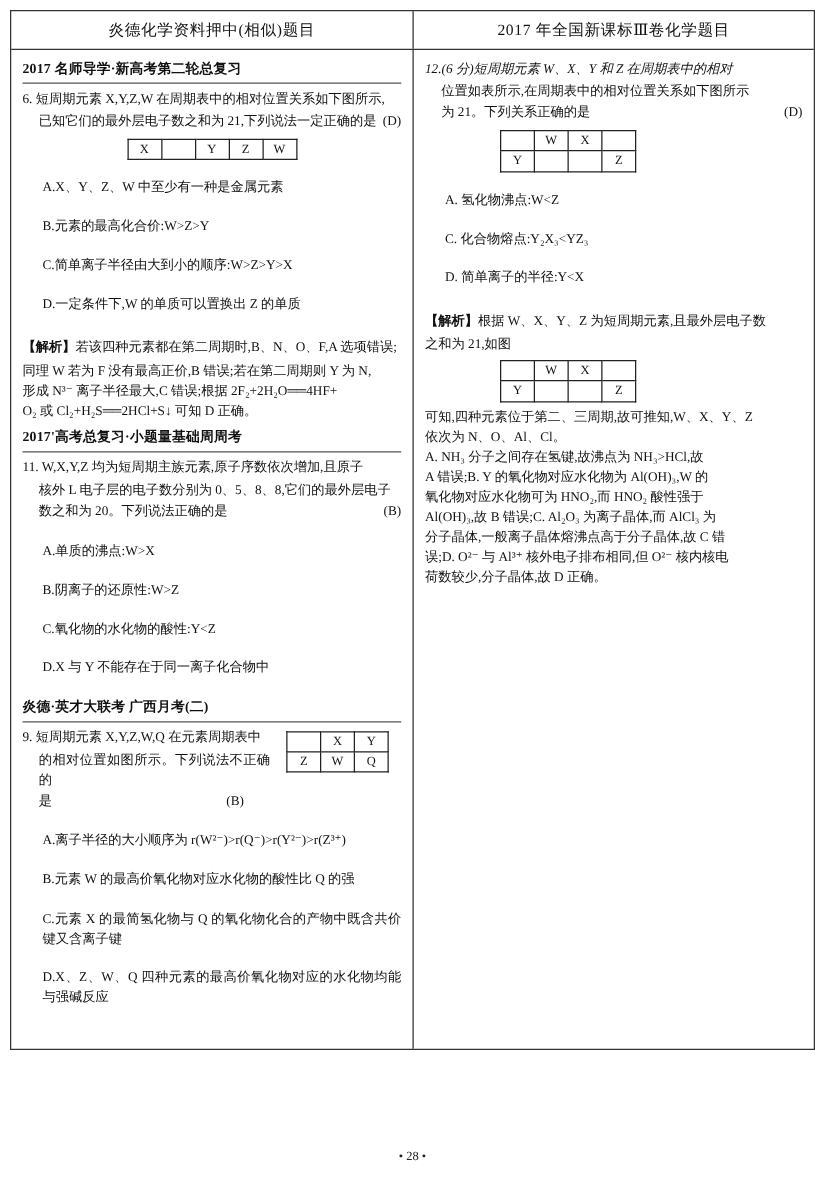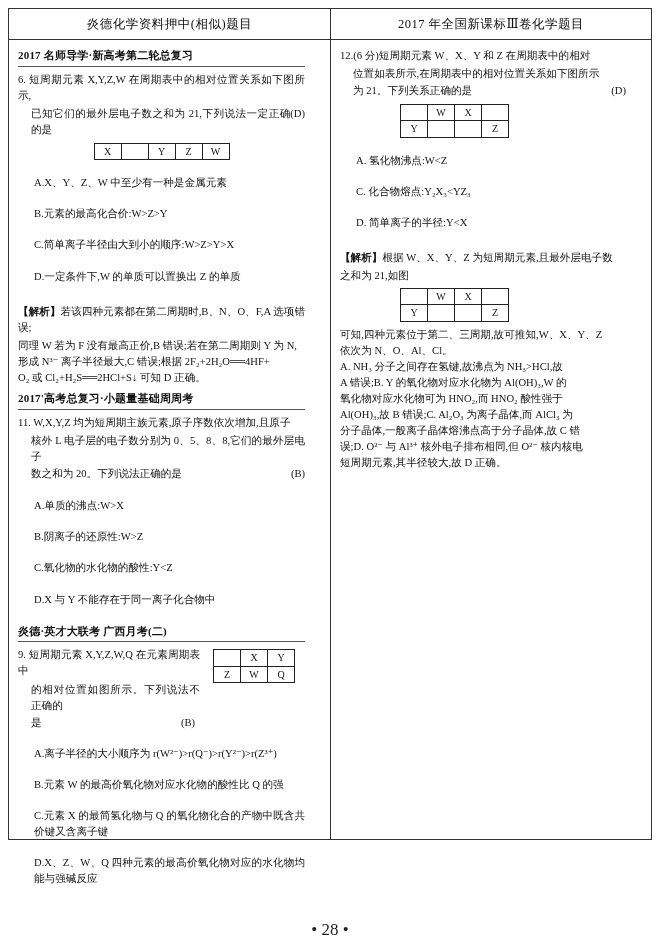--- a/index.html
+++ b/index.html
@@ -51,21 +51,21 @@
   .head-right {
     flex: 1;
   }
   .cols {
     display: flex;
     flex: 1 1 auto;
     min-height: 0;
   }
   .col {
     box-sizing: border-box;
-    padding: 6px 25px 4px 9px;
+    padding: 6px 9px 4px 9px;
     font-size: 10.6px;
     line-height: 1.52;
   }
   .col-left {
     width: 322px;
     border-right: 1px solid #333;
   }
   .col-right {
     flex: 1;
   }
@@ -122,21 +122,21 @@
     font-size: 10px;
     padding: 0;
   }
   table.pt td.blank { }
   .footer {
     position: absolute;
     left: 0;
     top: 920px;
     width: 660px;
     text-align: center;
-    font-size: 17px;
+    font-size: 10px;
     color: #222;
   }
 </style>
 </head>
 <body>
 
 <div class="page">
   <div class="frame">
 
     <div class="head-row">
@@ -225,21 +225,21 @@
             <span style="display:inline-block; width:150px;">是</span><span>(B)</span>
           </div>
         </div>
         <div class="opt">A.离子半径的大小顺序为 r(W²⁻)&gt;r(Q⁻)&gt;r(Y²⁻)&gt;r(Z³⁺)</div>
         <div class="opt">B.元素 W 的最高价氧化物对应水化物的酸性比 Q 的强</div>
         <div class="opt">C.元素 X 的最简氢化物与 Q 的氧化物化合的产物中既含共价键又含离子键</div>
         <div class="opt">D.X、Z、W、Q 四种元素的最高价氧化物对应的水化物均能与强碱反应</div>
       </div>
 
       <div class="col col-right">
-        <div class="qline" style="margin-top:2px;">
+        <div class="qline" style="margin-top:2px;font-style:italic;">
           <span>12.</span><span>(6 分)</span><span>短周期元素 W、X、Y 和 Z 在周期表中的相对</span>
         </div>
         <div class="ind">位置如表所示,在周期表中的相对位置关系如下图所示</div>
         <div class="ind">
           <span class="ans-right">(D)</span>
           <span>为 21。下列关系正确的是</span>
         </div>
         <div class="clr"></div>
         <div class="tblwrap left-ish">
           <table class="pt">
@@ -286,21 +286,21 @@
             </table>
         </div>
         <div>可知,四种元素位于第二、三周期,故可推知,W、X、Y、Z</div>
         <div>依次为 N、O、Al、Cl。</div>
         <div>A. NH₃ 分子之间存在氢键,故沸点为 NH₃&gt;HCl,故</div>
         <div>A 错误;B. Y 的氧化物对应水化物为 Al(OH)₃,W 的</div>
         <div>氧化物对应水化物可为 HNO₂,而 HNO₂ 酸性强于</div>
         <div>Al(OH)₃,故 B 错误;C. Al₂O₃ 为离子晶体,而 AlCl₃ 为</div>
         <div>分子晶体,一般离子晶体熔沸点高于分子晶体,故 C 错</div>
         <div>误;D. O²⁻ 与 Al³⁺ 核外电子排布相同,但 O²⁻ 核内核电</div>
-        <div>短周期元素,其半径较大,故 D 正确。</div>
+        <div>荷数较少,分子晶体,故 D 正确。</div>
       </div>
     </div>
   </div>
 
   <div class="footer">
     <span>• 28 •</span>
   </div>
 </div>
 
 </body></html>

